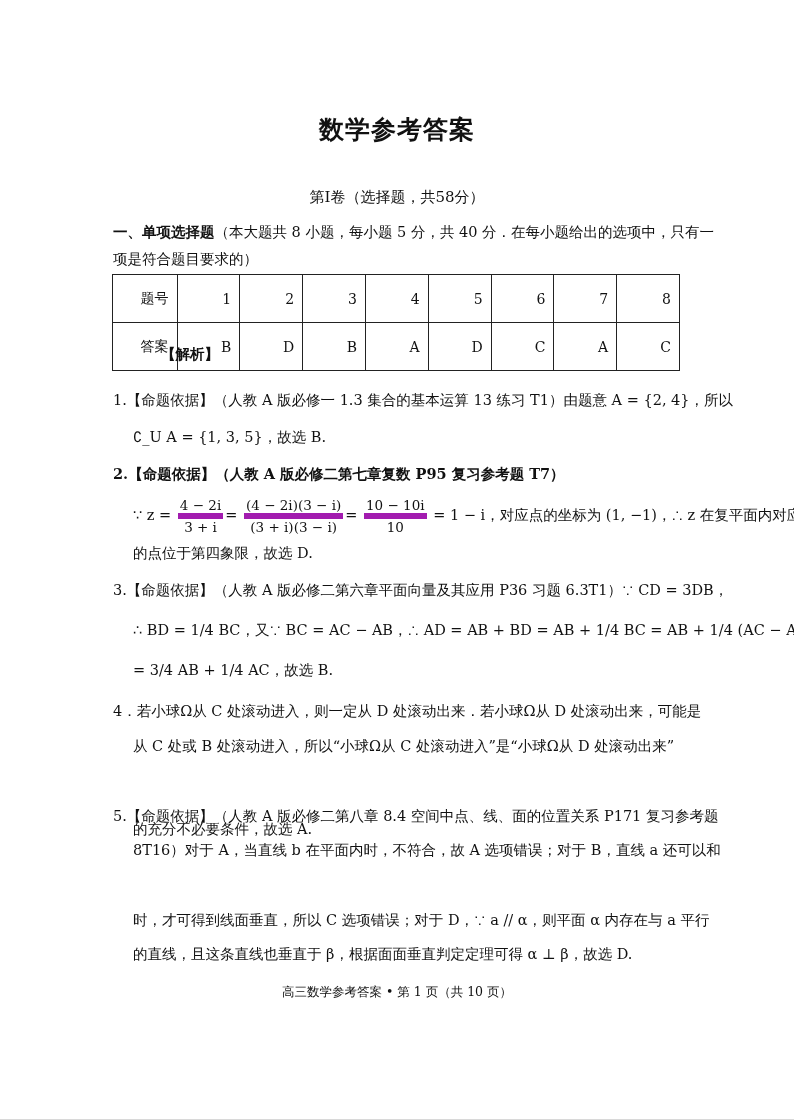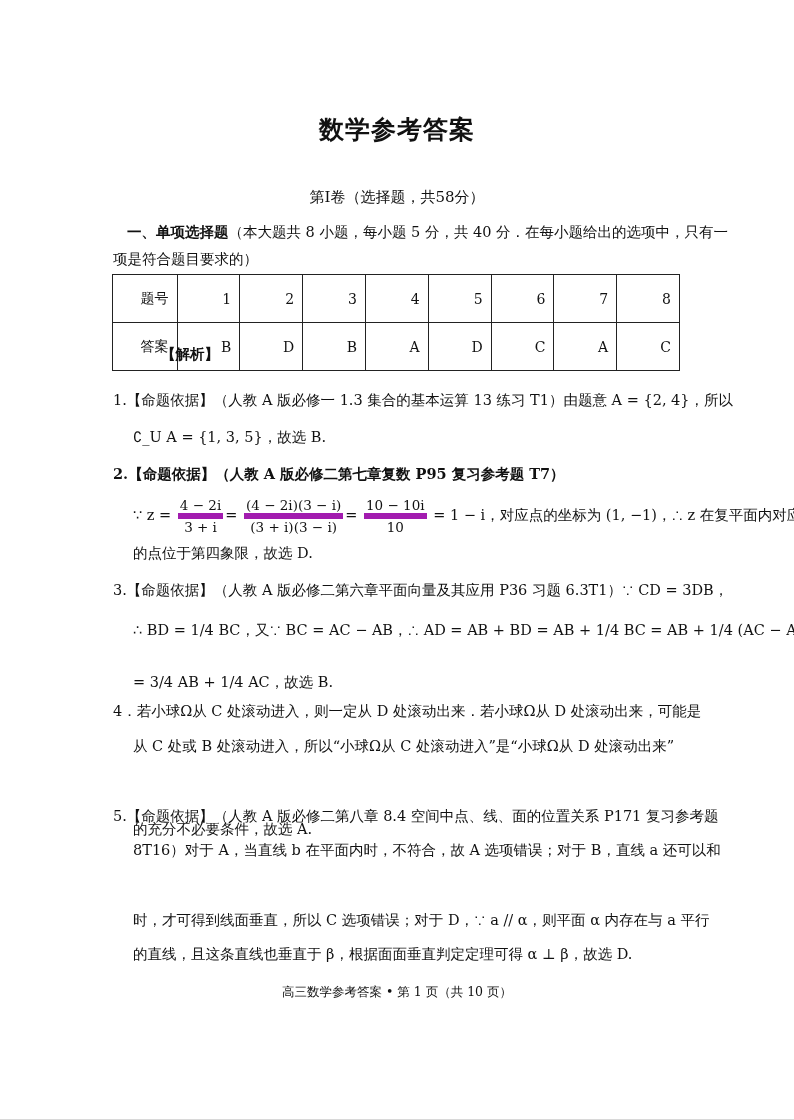--- a/index.html
+++ b/index.html
@@ -35,21 +35,21 @@
   }
   .bottom-rule { position:absolute; left:0; bottom:0; width:794px; height:1px; background:#d8d8d8; }
 </style>
 </head>
 <body>
 
 <div class="page">
   <div class="title">数学参考答案</div>
   <div class="subtitle">第Ⅰ卷（选择题，共58分）</div>
 
-  <div class="line" style="top:222px;margin-left:14px;">
+  <div class="line" style="top:222px;">
     <span class="bold">一、单项选择题</span><span>（本大题共 8 小题，每小题 5 分，共 40 分．在每小题给出的选项中，只有一</span>
   </div>
   <div class="line" style="top:249px;">项是符合题目要求的）</div>
 
   <table class="ans">
     <tbody>
         <tr>
       <td class="head">题号</td>
       <td>1</td>
       <td>2</td>
@@ -84,21 +84,21 @@
     <span>∵ z =</span>
     <span class="frac"><span class="num">4 − 2i</span><span class="den">3 + i</span></span>=
     <span class="frac"><span class="num">(4 − 2i)(3 − i)</span><span class="den">(3 + i)(3 − i)</span></span>=
     <span class="frac"><span class="num">10 − 10i</span><span class="den">10</span></span>
     <span>= 1 − i，对应点的坐标为 (1, −1)，∴ z 在复平面内对应</span>
   </div>
   <div class="line indent" style="top:543px;">的点位于第四象限，故选 D.</div>
 
   <div class="line" style="top:580px;">3.【命题依据】（人教 A 版必修二第六章平面向量及其应用 P36 习题 6.3T1）∵ CD = 3DB，</div>
   <div class="line indent" style="top:620px;">∴ BD = 1/4 BC，又∵ BC = AC − AB，∴ AD = AB + BD = AB + 1/4 BC = AB + 1/4 (AC − AB)</div>
-  <div class="line indent" style="top:660px;margin-top:12px;">= 3/4 AB + 1/4 AC，故选 B.</div>
+  <div class="line indent" style="top:660px;">= 3/4 AB + 1/4 AC，故选 B.</div>
 
   <div class="line" style="top:701px;">4．若小球Ω从 C 处滚动进入，则一定从 D 处滚动出来．若小球Ω从 D 处滚动出来，可能是</div>
   <div class="line indent" style="top:736px;">从 C 处或 B 处滚动进入，所以“小球Ω从 C 处滚动进入”是“小球Ω从 D 处滚动出来”</div>
   <div class="line indent" style="top:771px;margin-top:48px;">的充分不必要条件，故选 A.</div>
 
   <div class="line" style="top:806px;">5.【命题依据】（人教 A 版必修二第八章 8.4 空间中点、线、面的位置关系 P171 复习参考题</div>
   <div class="line indent" style="top:840px;">8T16）对于 A，当直线 b 在平面内时，不符合，故 A 选项错误；对于 B，直线 a 还可以和</div>
   <div class="line indent" style="top:910px;">时，才可得到线面垂直，所以 C 选项错误；对于 D，∵ a // α，则平面 α 内存在与 a 平行</div>
   <div class="line indent" style="top:944px;">的直线，且这条直线也垂直于 β，根据面面垂直判定定理可得 α ⊥ β，故选 D.</div>
 

